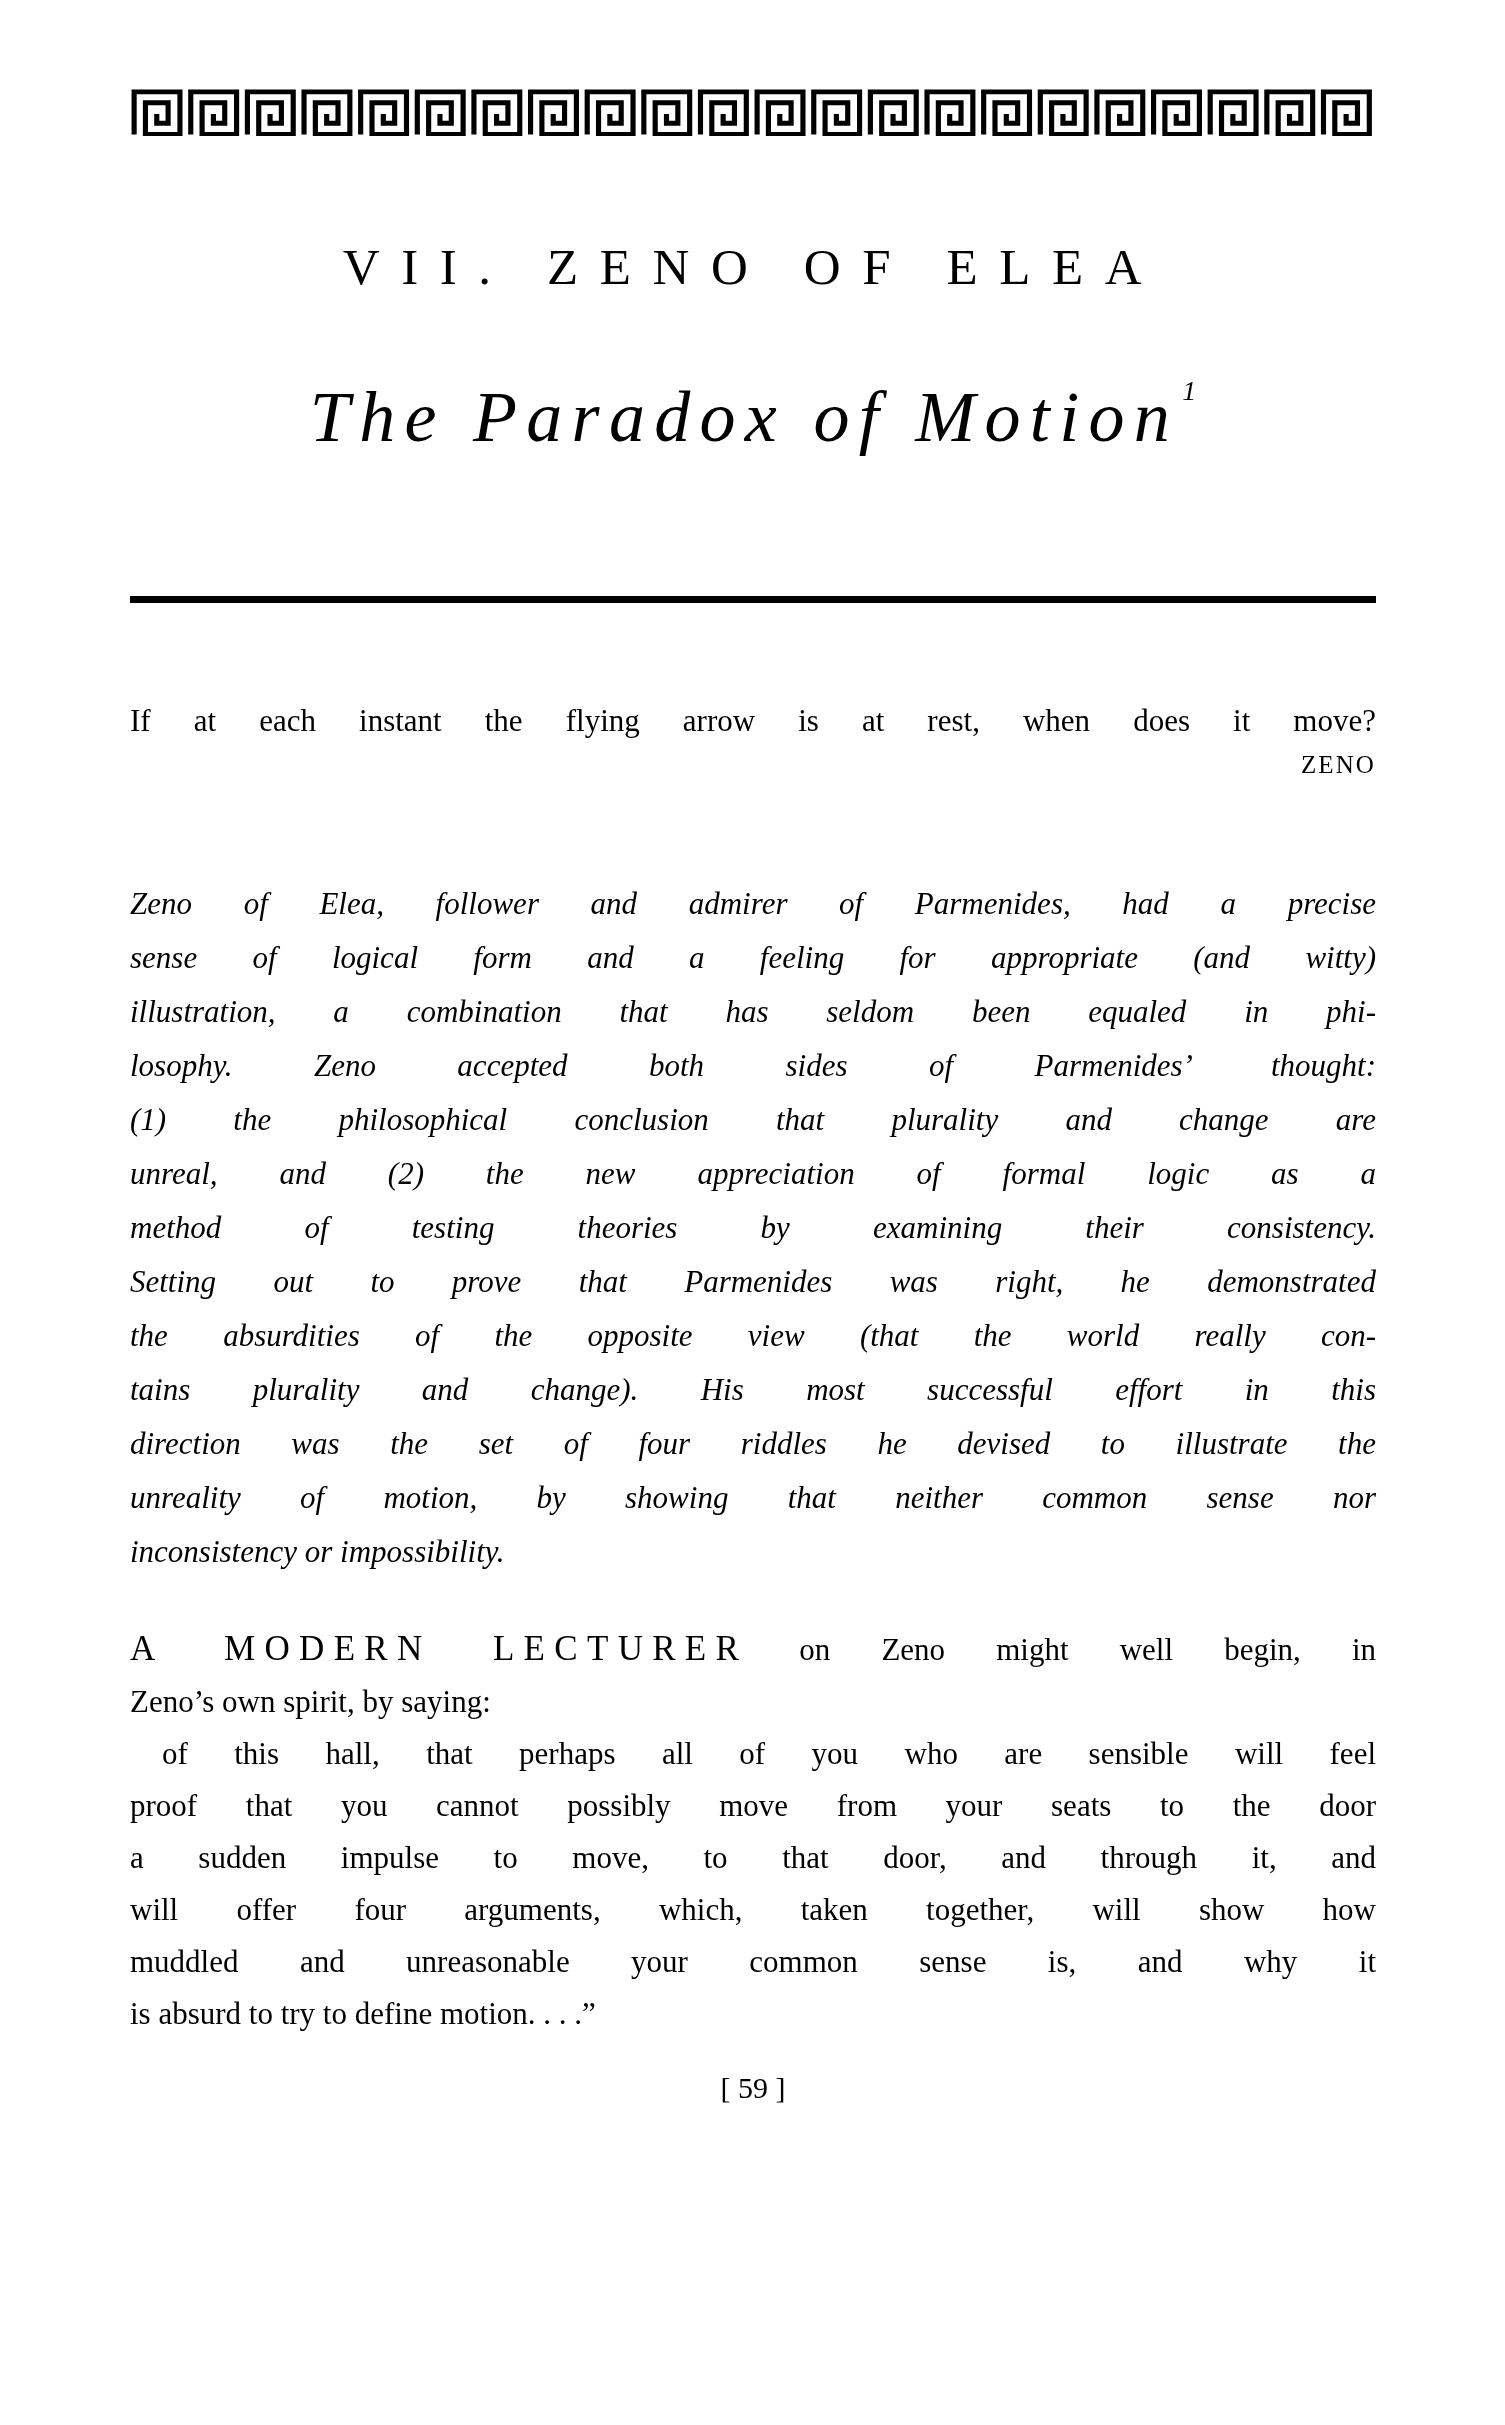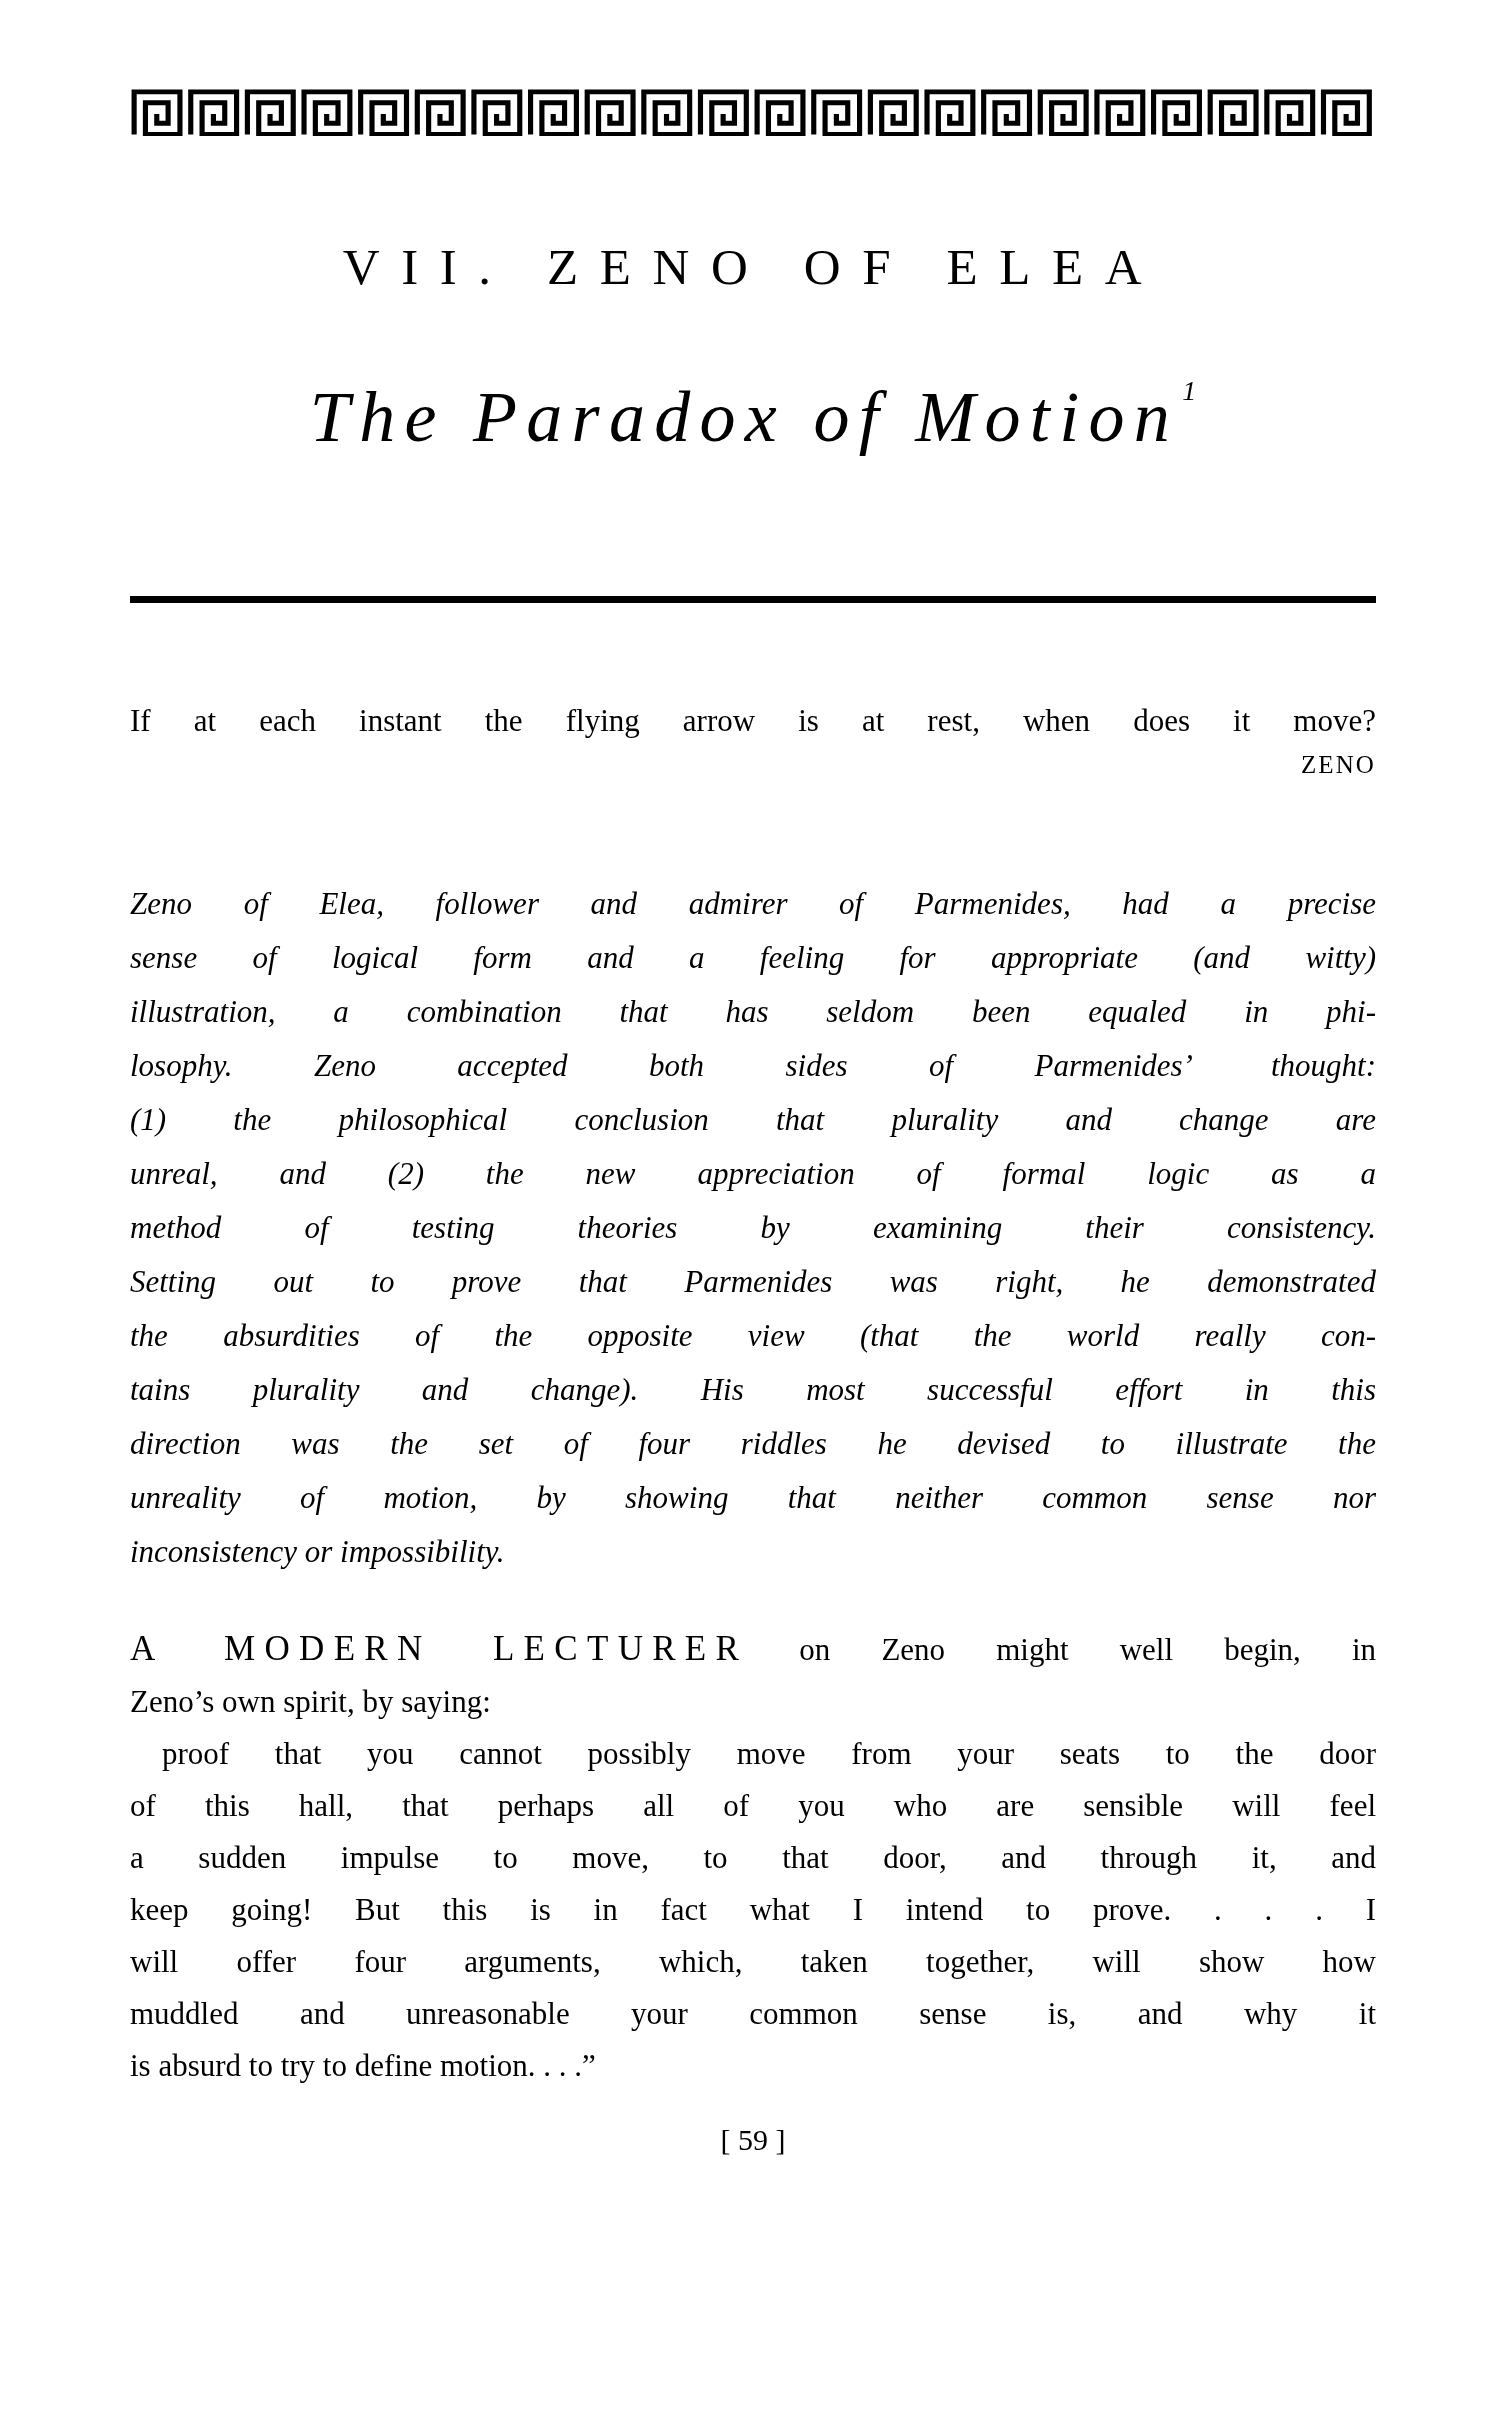--- a/index.html
+++ b/index.html
@@ -171,24 +171,23 @@
         <div class="jline just">tains plurality and change). His most successful effort in this</div>
         <div class="jline just">direction was the set of four riddles he devised to illustrate the</div>
         <div class="jline just">unreality of motion, by showing that neither common sense nor</div>
         <div class="jline last">inconsistency or impossibility.</div>
       </div>
 
     <div class="body-para">
       <div class="jline just"><span class="smallcaps">A MODERN LECTURER</span><span> on Zeno might well begin, in</span></div>
       <div class="jline last">Zeno’s own spirit, by saying:</div>
       <div class="quote">
+          <div class="jline just">of this hall, that perhaps all of you who are sensible will feel</div>
           <div class="jline just">proof that you cannot possibly move from your seats to the door</div>
-          <div class="jline just">of this hall, that perhaps all of you who are sensible will feel</div>
           <div class="jline just">a sudden impulse to move, to that door, and through it, and</div>
-          <div class="jline just">keep going! But this is in fact what I intend to prove. . . . I</div>
           <div class="jline just">will offer four arguments, which, taken together, will show how</div>
           <div class="jline just">muddled and unreasonable your common sense is, and why it</div>
           <div class="jline last">is absurd to try to define motion. . . .”</div>
         </div>
     </div>
 
     <div class="folio">[ 59 ]</div>
 
   </div>
 </div>

